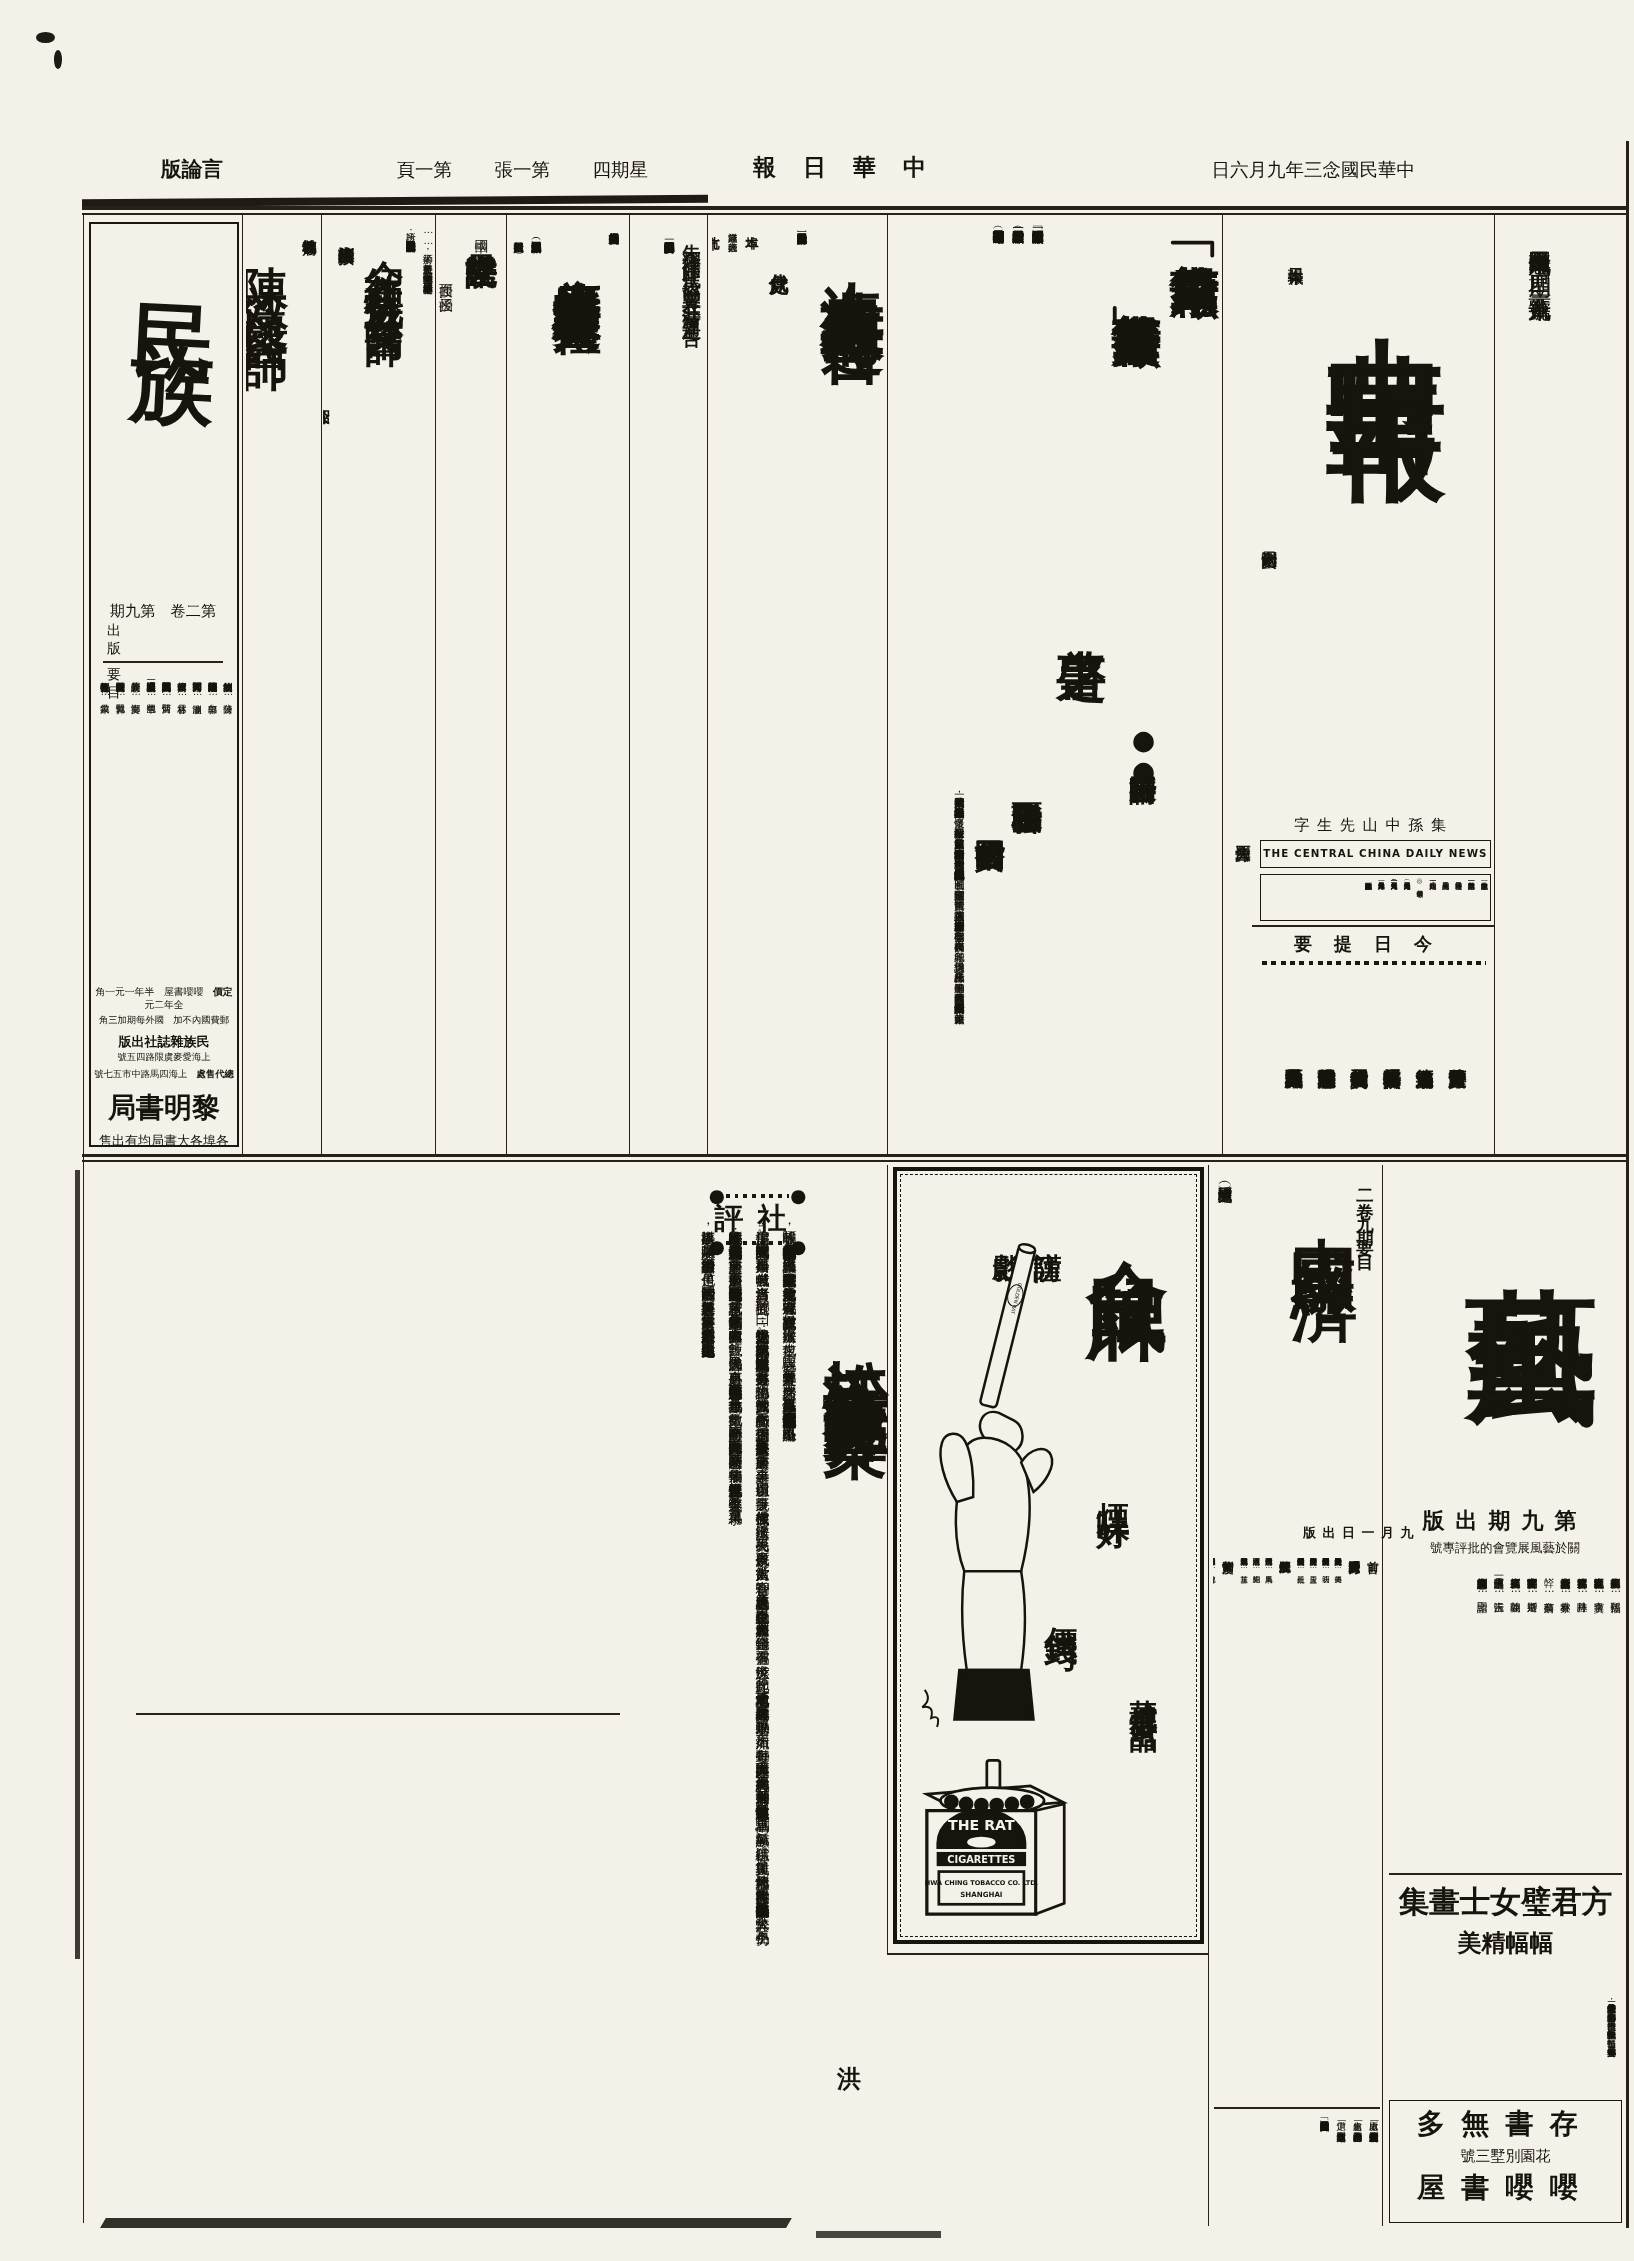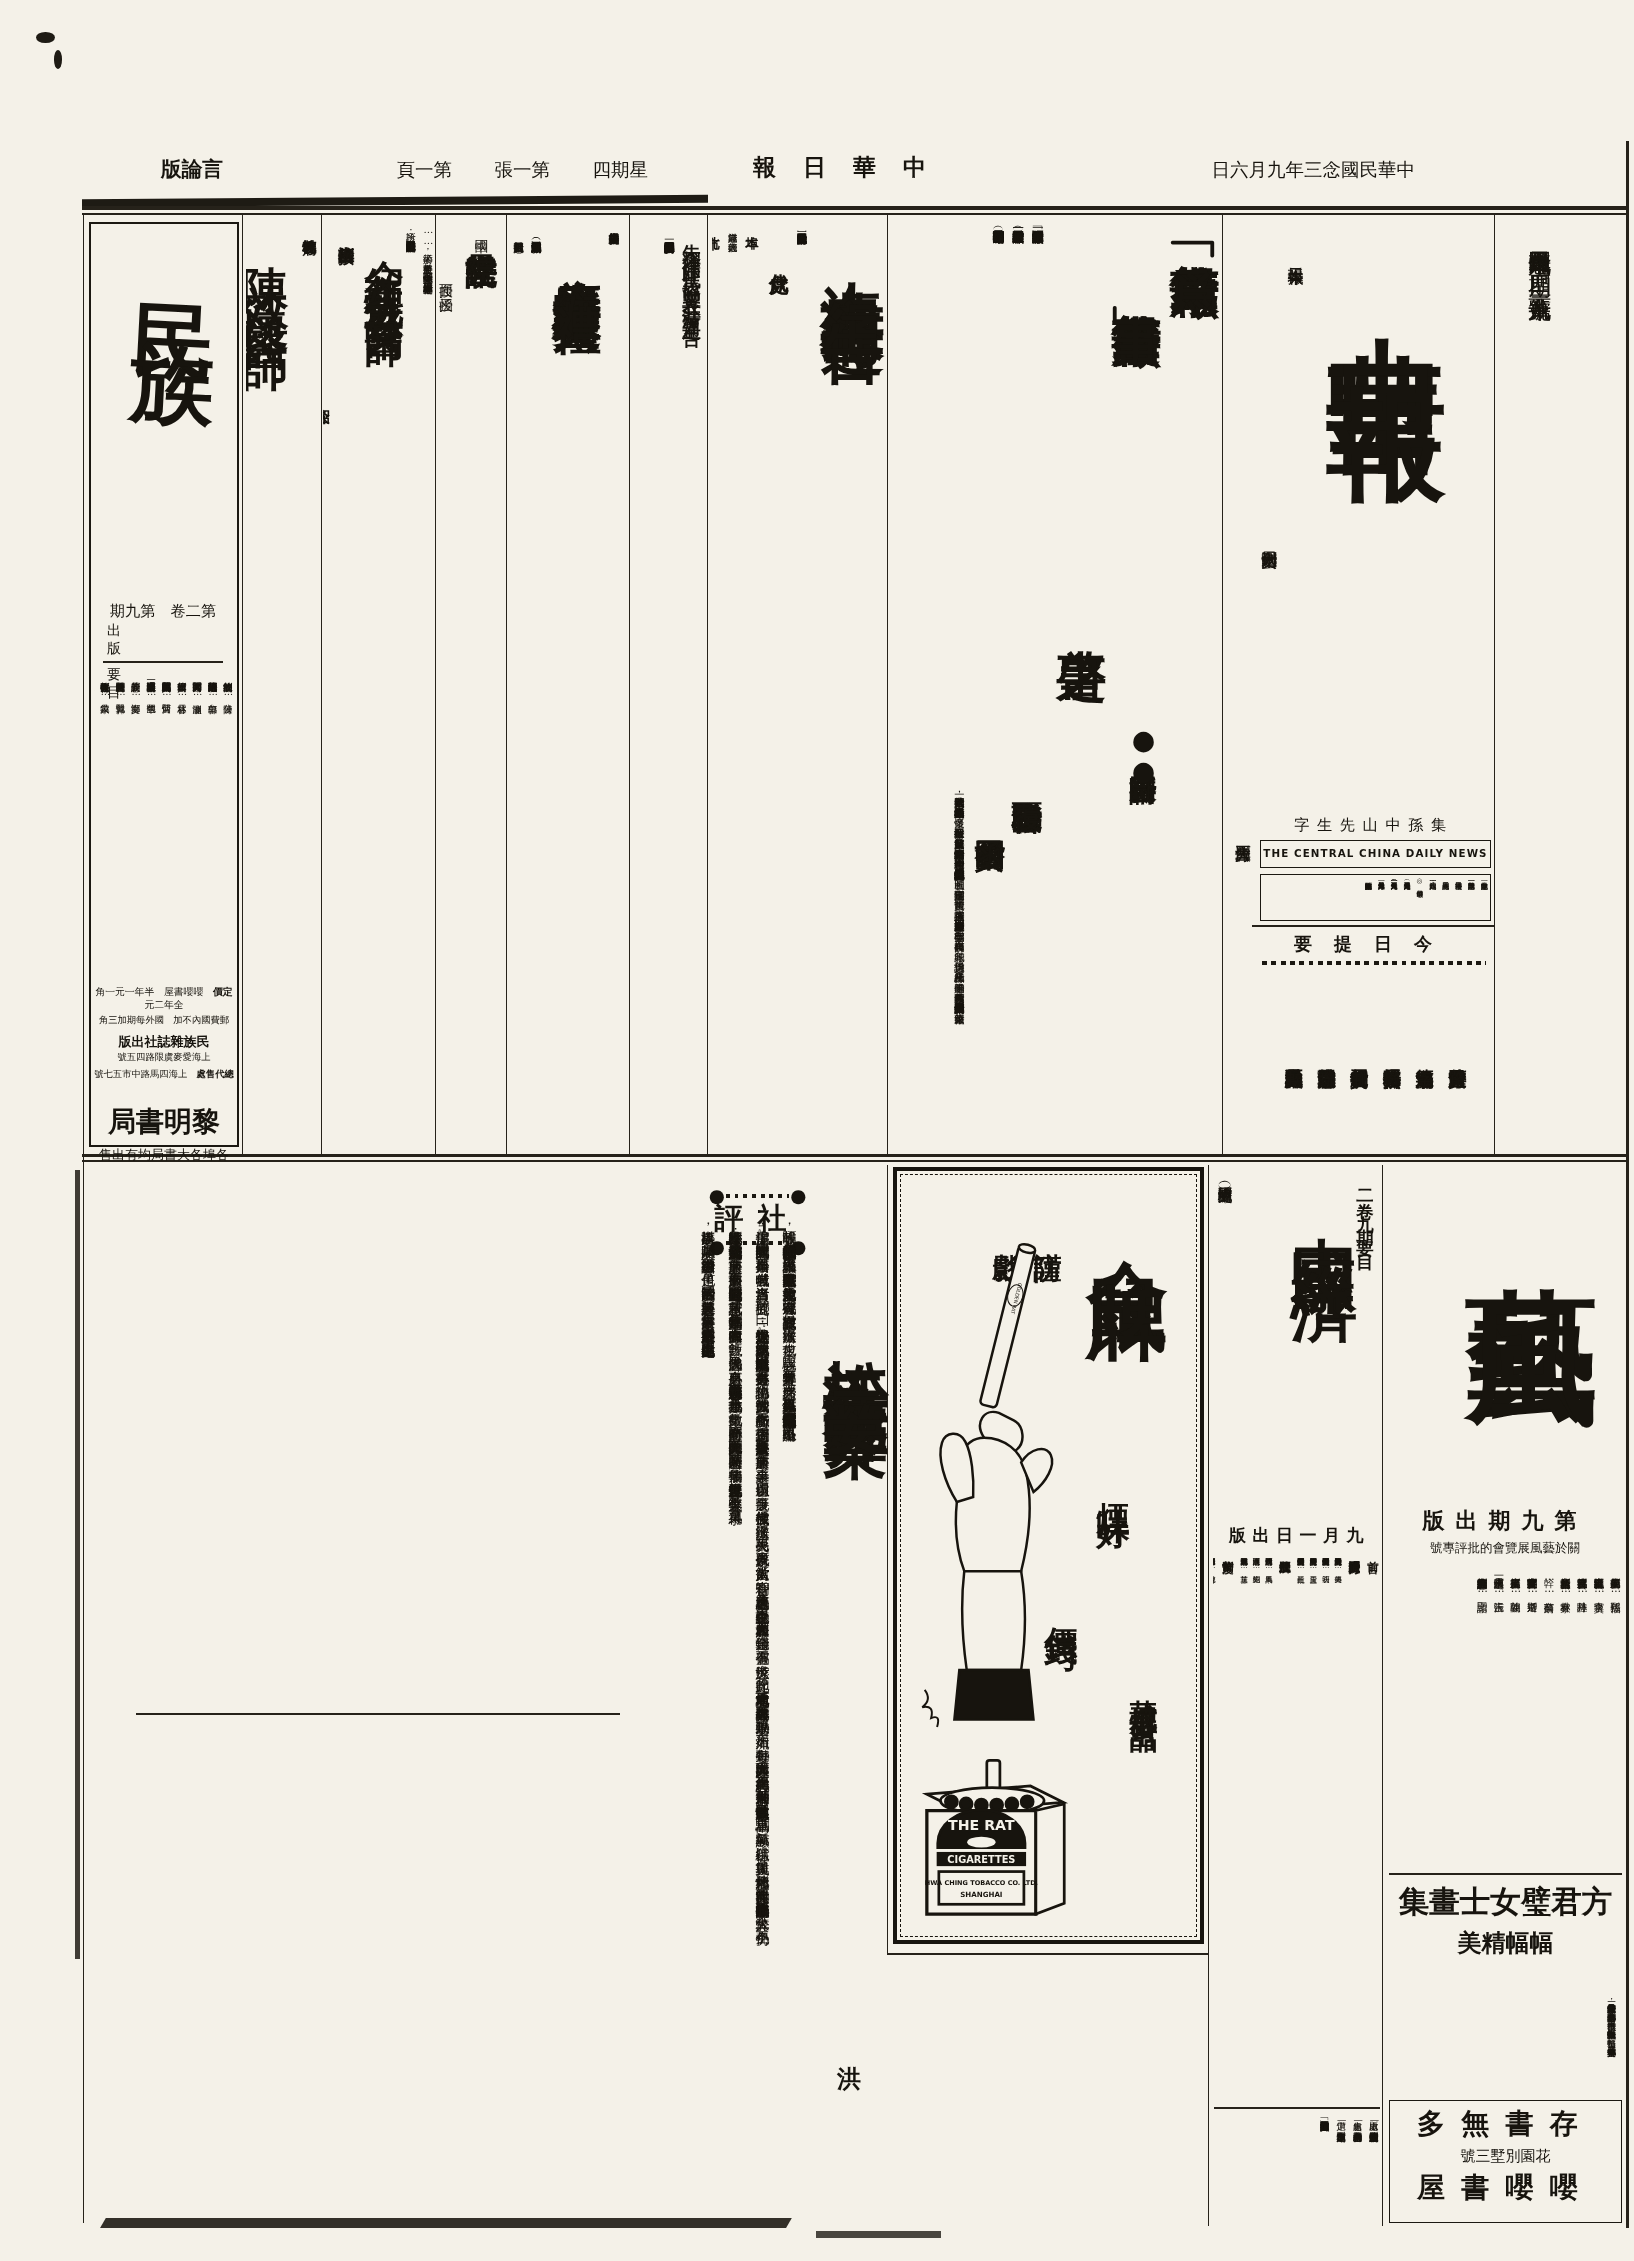--- a/index.html
+++ b/index.html
@@ -190,21 +190,21 @@
       <p><span>各國社會保險制度鳥瞰</span>……<span>郭佩賢</span></p>
       <p><span>中西教育哲學之比較觀察</span>……<span>吳家鎮</span></p>
       <p><span>捷克與南斯拉夫的農業經濟</span>……<span>趙簡子</span></p>
     </div>
   <div class="abs" style="left:94px;top:986px;width:140px">
     <span class="rtl c" style="font-size:9.8px"><span class="b">定價</span>　<span>嚶嚶書屋　半年一元一角　全年二元</span></span>
     <span class="rtl c" style="font-size:9.3px;margin-top:2.2px">郵費國內不加　國外每期加三角</span>
     <span class="rtl c b" style="font-size:13px;margin-top:5.4px">民族雜誌社出版</span>
     <span class="rtl c" style="font-size:9.3px">上海愛麥虞限路四五號</span>
     <span class="rtl c" style="font-size:9.3px;margin-top:4.4px"><span class="b">總代售處</span>　<span>上海四馬路中市五七號</span></span>
-    <span class="rtl c b" style="font-size:28px;margin-top:22px">黎明書局</span>
+    <span class="rtl c b" style="font-size:28px;margin-top:8px">黎明書局</span>
     <span class="rtl c" style="font-size:13px;margin-top:5.4px">各埠各大書局均有出售</span>
   </div>
 </div>
 
 <div>
   <h2 class="abs v b" style="left:1445px;top:1178px;font-size:133px;letter-spacing:22px">藝風</h2>
   <span class="abs rtl c b" style="left:1388px;top:1506px;width:234px;font-size:22px;letter-spacing:11px">第九期出版</span>
   <span class="abs rtl c" style="left:1388px;top:1540px;width:234px;font-size:12.5px">關於藝風展覽會的批評專號</span>
   <div class="abs v toc" style="left:1389px;top:1570px;width:233px;height:297px;font-size:10.3px;line-height:1.3;overflow:hidden">
 
@@ -228,21 +228,21 @@
     <span class="rtl c b" style="font-size:28px;letter-spacing:16.3px">存書無多</span>
     <span class="rtl c" style="font-size:15px;margin-top:3.3px">花園別墅三號</span>
     <span class="rtl c b" style="font-size:28px;letter-spacing:16.3px;margin-top:3.3px">嚶嚶書屋</span>
   </div>
 </div>
 
 <div>
   <div class="abs v b" style="left:1353px;top:1176px;font-size:17.4px;height:327px;letter-spacing:13px">二卷九期要目</div>
   <h2 class="abs v b" style="left:1280px;top:1184px;font-size:66px;letter-spacing:12px">中國經濟</h2>
   <div class="abs v" style="left:1215px;top:1176px;font-size:14.7px;height:348px">中國經濟史研究專號（上）</div>
-  <span class="abs rtl c b" style="left:1218px;top:1524px;width:163px;font-size:17px;letter-spacing:6.5px">九月一日出版</span>
+  <span class="abs rtl c b" style="left:1280px;top:1524px;width:163px;font-size:13px;letter-spacing:6.5px">九月一日出版</span>
   <div class="abs v toc" style="left:1213px;top:1552px;width:167px;height:550px;font-size:7.3px;line-height:1.25;overflow:hidden">
     <h3 class="b" style="font-size:11.4px">前言</h3>
     <h3 class="b" style="font-size:11.4px">中國經濟史研究方法論</h3>
     <div>
 
     <p><span>研究中國經濟史的意義及方法</span>……<span>傅築夫</span></p>
         <p><span>中國經濟史研究上的幾個重要問題</span>……<span>石決明</span></p>
         <p><span>中國農村經濟研究方法論</span>……<span>王宜昌</span></p>
         <p><span>幾個研究中國農業經濟的重要問題</span>……<span>王鏡銓</span></p>
       </div>

